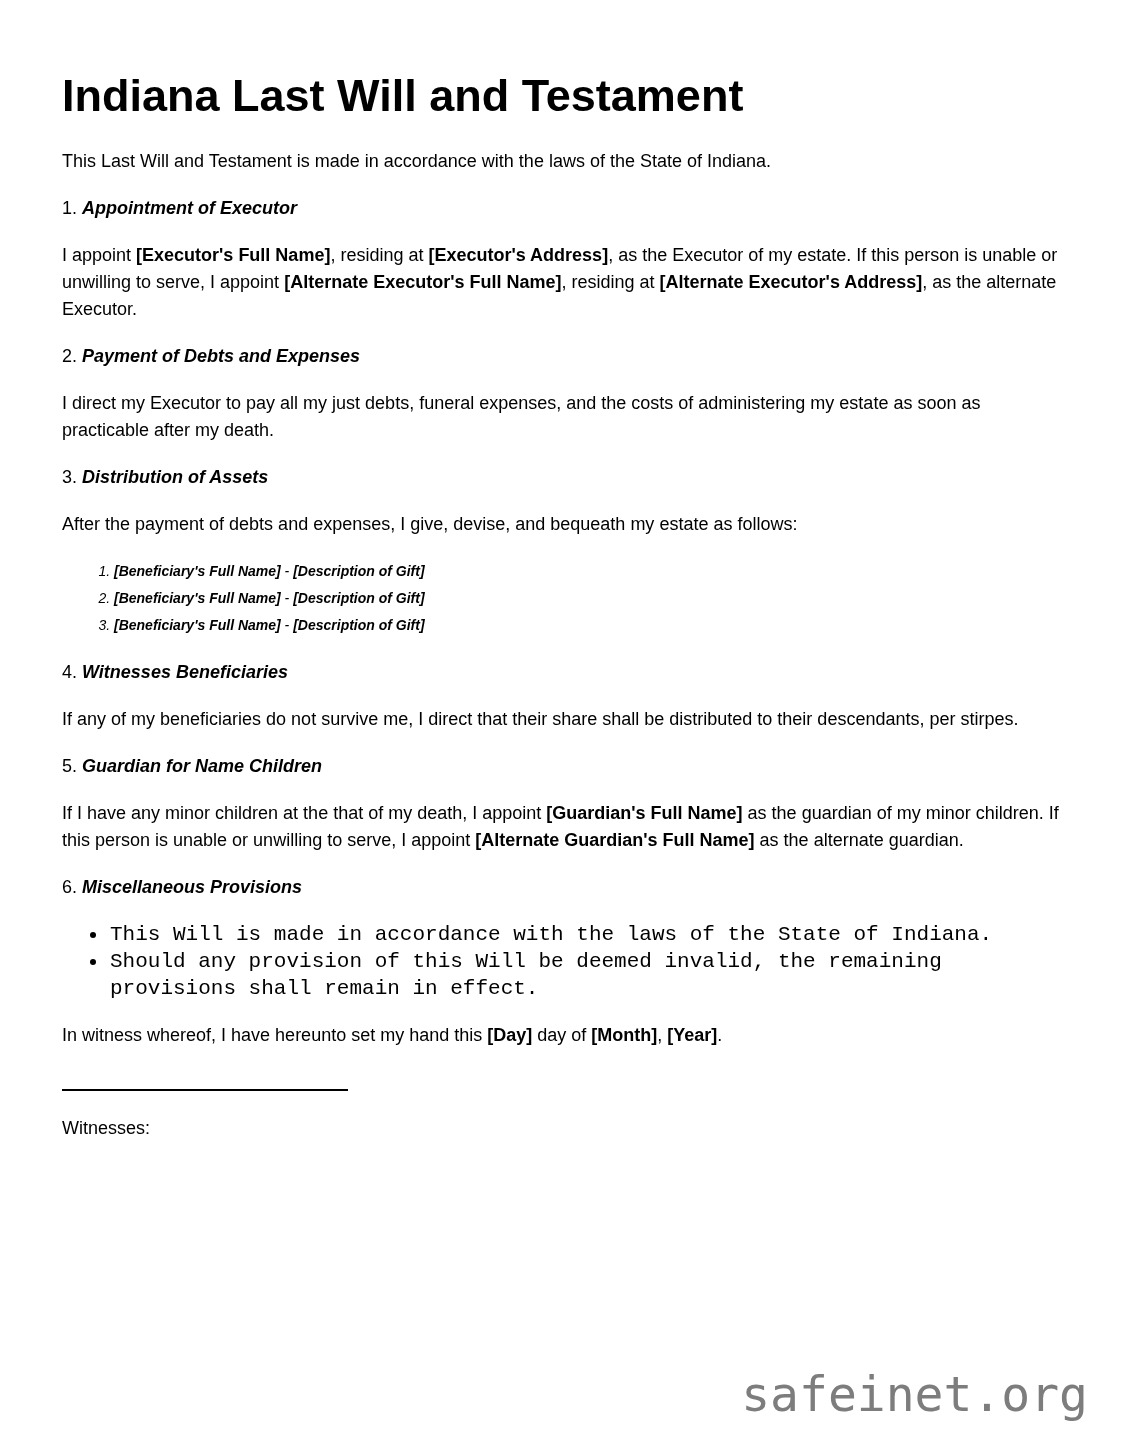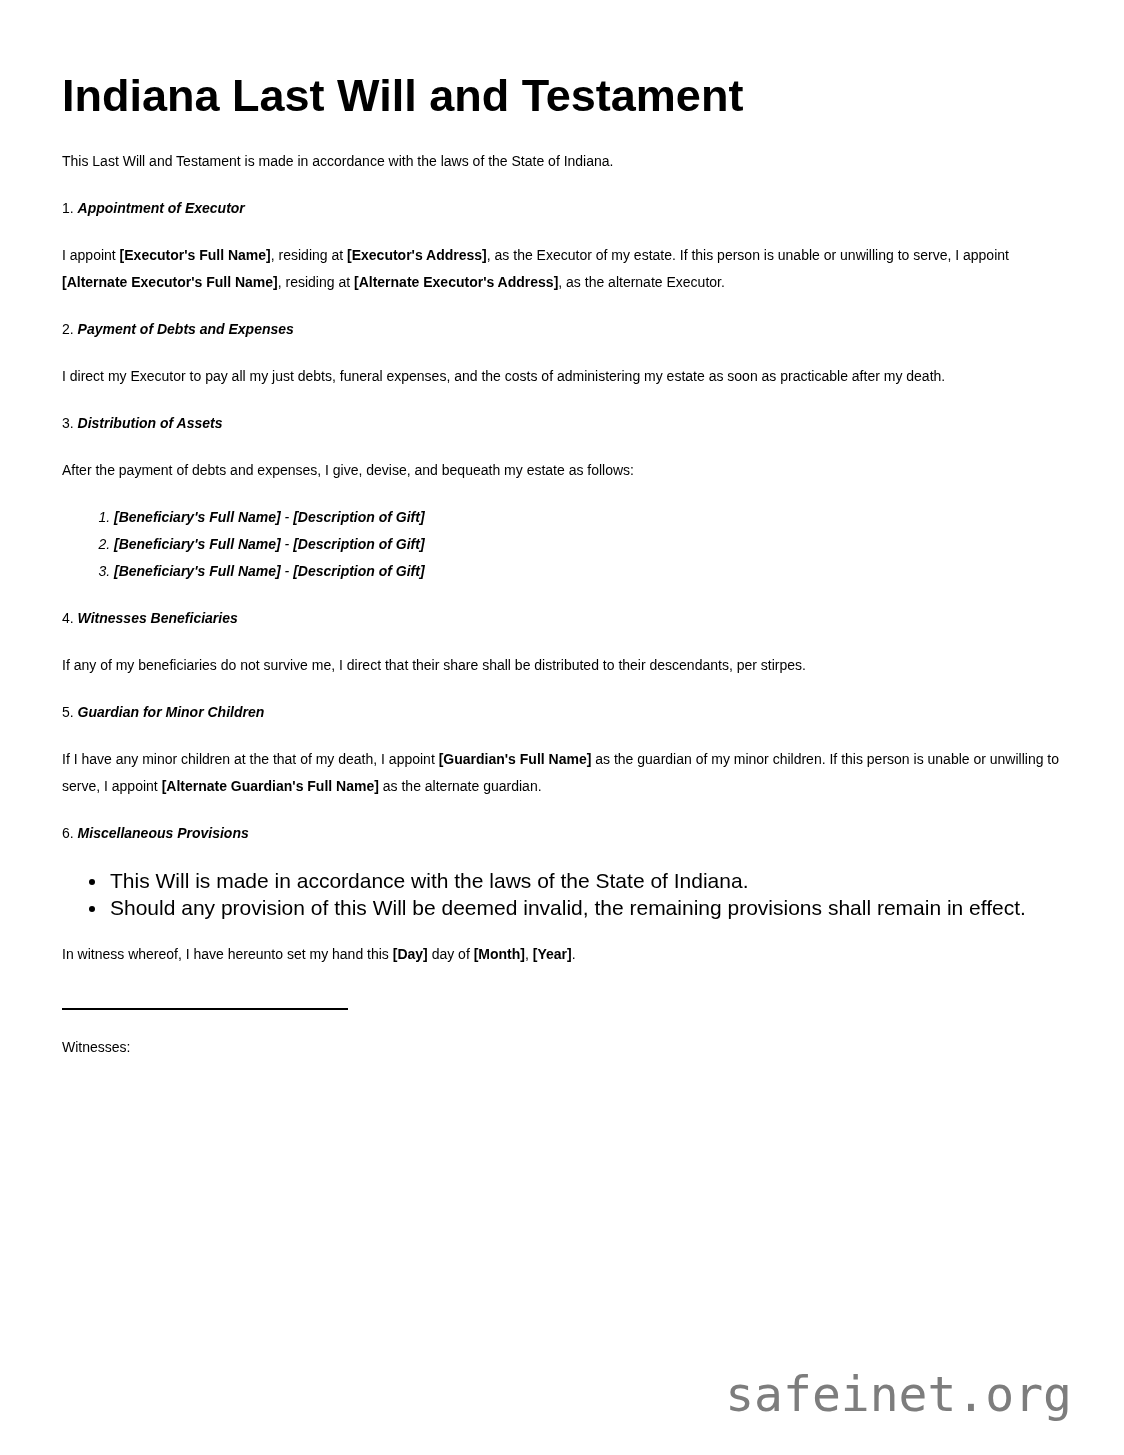--- a/index.html
+++ b/index.html
@@ -19,54 +19,55 @@
     overflow:hidden;
   }
   h1.doc-title{
     font-size:45px;
     line-height:52px;
     font-weight:bold;
     margin:0 0 26px 0;
     letter-spacing:0;
   }
   p{
-    font-size:14px;
+    font-size:18px;
     line-height:27px;
     margin:20px 0;
   }
   .b{font-weight:bold;}
   .sec-h .sec-title{font-weight:bold;font-style:italic;}
   ol.benef-list{
     margin:20px 0;
     padding-left:52px;
     font-size:14px;
     line-height:27px;
     font-style:italic;
   }
   ul.prov-list{
     margin:20px 0;
     padding-left:46px;
     font-size:21px;
     line-height:27px;
+    font-family:Liberation Mono, monospace;
   }
   ul.prov-list li{padding-left:2px;}
   .sig-line{
     width:286px;
     height:0;
     border-bottom:2px solid #000;
     margin-top:40px;
   }
   p.sig-label{
     font-weight:bold;
     margin:4px 0 20px 0;
   }
   p.witnesses{margin-top:24px;}
   .watermark{
     position:absolute;
-    right:52px;
+    right:36px;
     top:1366px;
     font-family:"DejaVu Sans Mono",monospace;
     font-size:48px;
     line-height:56px;
     color:var(--watermark);
     letter-spacing:0;
   }
 </style>
 </head>
 <body>
@@ -102,21 +103,21 @@
     </ol>
 
   <p class="sec-h">
     <span class="sec-num">4.</span>
     <span class="sec-title">Witnesses Beneficiaries</span>
   </p>
   <p><span>If any of my beneficiaries do not survive me, I direct that their share shall be distributed to their descendants, per stirpes.</span></p>
 
   <p class="sec-h">
     <span class="sec-num">5.</span>
-    <span class="sec-title">Guardian for Minor Children</span>
+    <span class="sec-title">Guardian for Name Children</span>
   </p>
   <p><span>If I have any minor children at the that of my death, I appoint </span><span class="b">[Guardian's Full Name]</span><span> as the guardian of my minor children. If this person is unable or unwilling to serve, I appoint </span><span class="b">[Alternate Guardian's Full Name]</span><span> as the alternate guardian.</span></p>
 
   <p class="sec-h">
     <span class="sec-num">6.</span>
     <span class="sec-title">Miscellaneous Provisions</span>
   </p>
   <ul class="prov-list">
       <li><span>This Will is made in accordance with the laws of the State of Indiana.</span></li>
       <li><span>Should any provision of this Will be deemed invalid, the remaining provisions shall remain in effect.</span></li>

